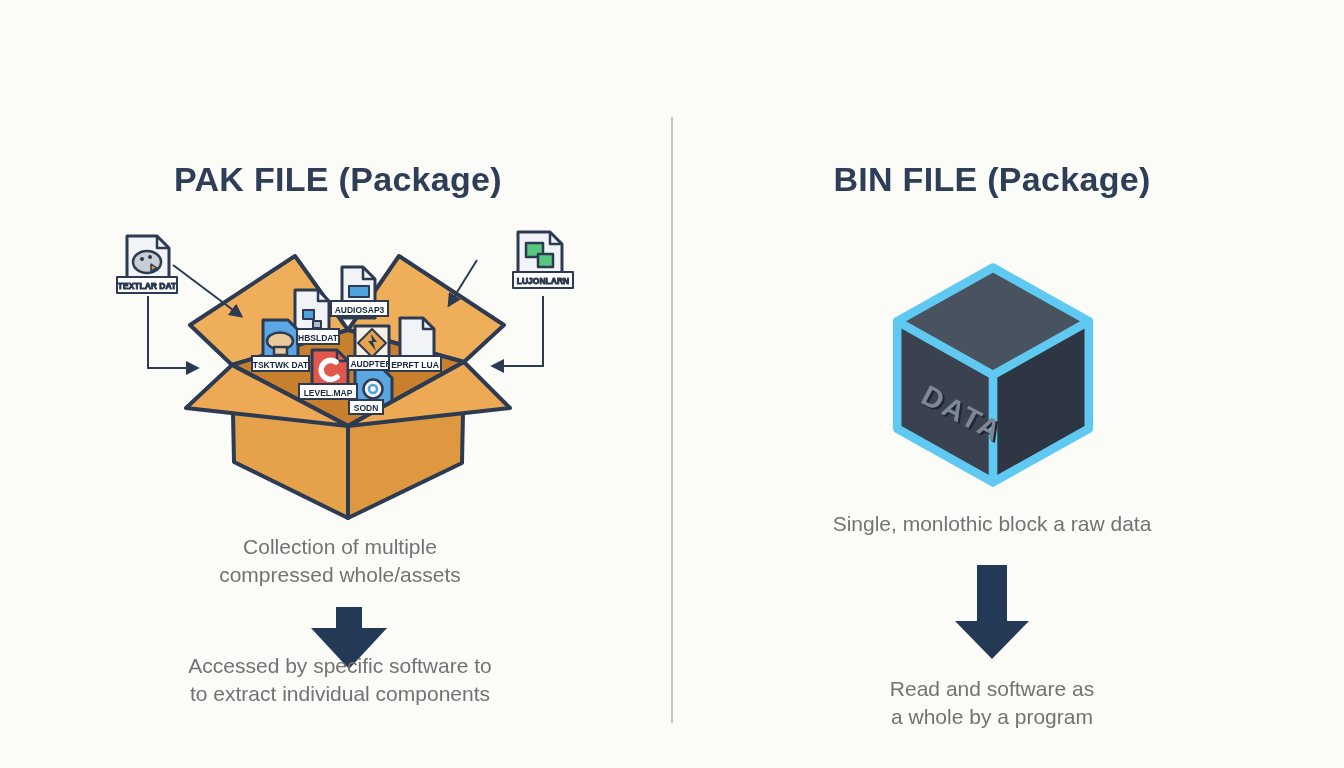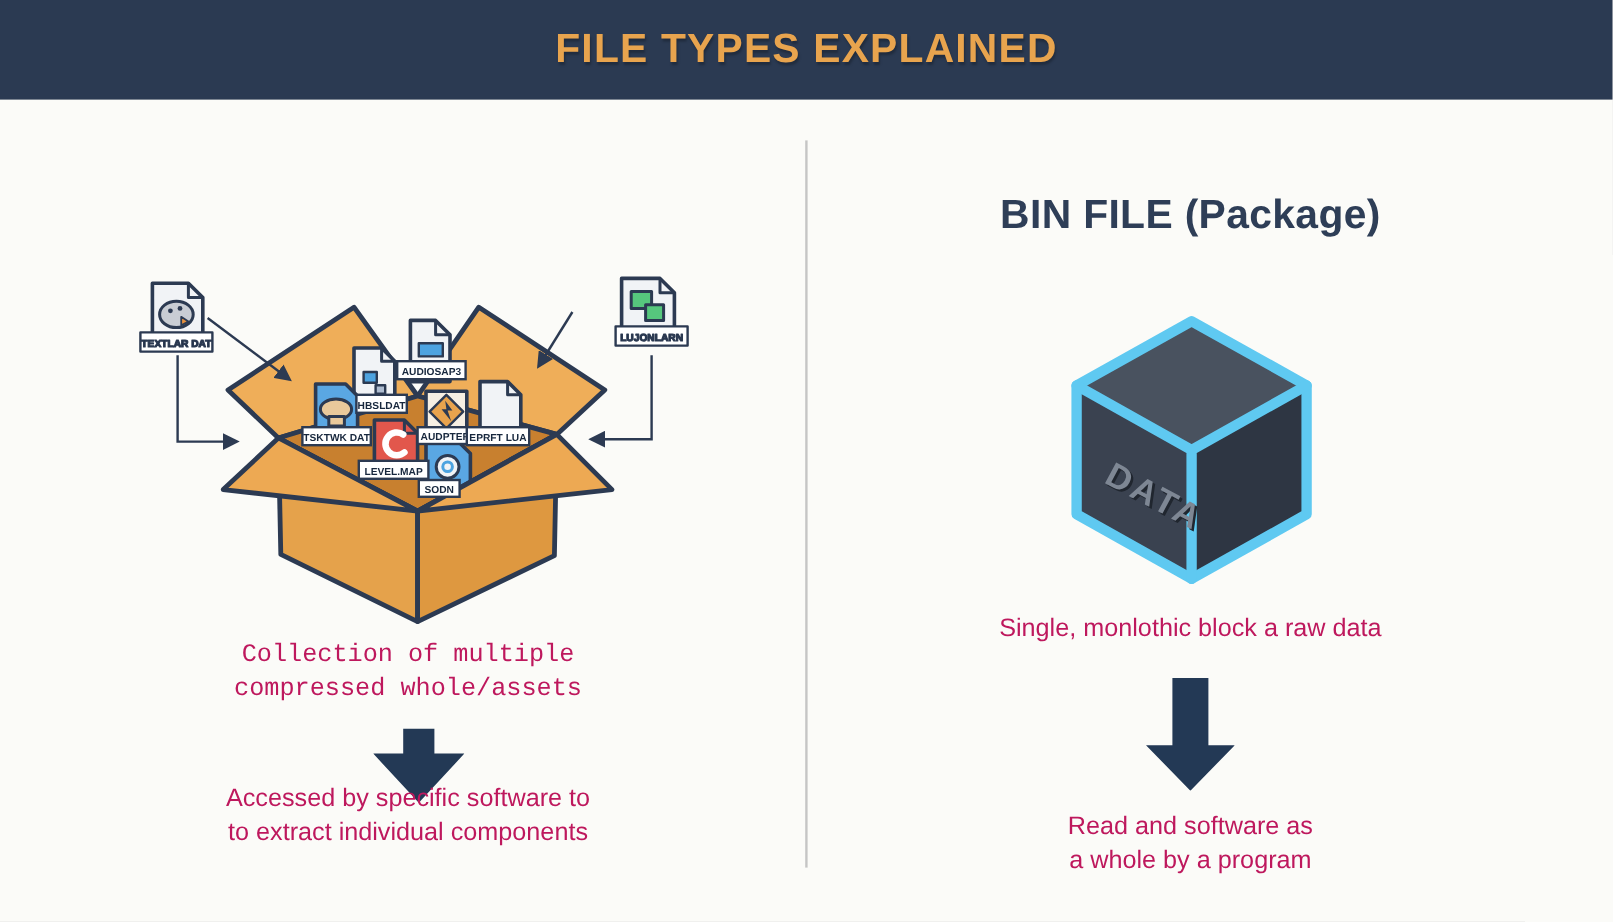--- a/index.html
+++ b/index.html
@@ -25,47 +25,45 @@
     position:absolute;top:160px;font-size:34px;font-weight:bold;color:#2e3e57;
     text-align:center;letter-spacing:.3px;
   }
   .panel-title.left{left:8px;width:660px;}
   .panel-title.right{left:672px;width:640px;}
   
   .pak-illustration{position:absolute;left:115px;top:230px;width:460px;height:300px;}
   .bin-illustration{position:absolute;left:878px;top:252px;width:230px;height:244px;}
   
   .caption{
-    position:absolute;text-align:center;font-size:21px;color:#be185d;line-height:28px;
+    position:absolute;text-align:center;font-size:21px;color:#737373;line-height:28px;
   }
   .caption.c-left{left:0;width:680px;}
   .caption.c-right{left:672px;width:640px;}
-  .cap-left-top{top:533px;font-family:Liberation Mono, monospace;}
+  .cap-left-top{top:533px;}
   .cap-left-bottom{top:652px;}
   .cap-right-top{top:510px;}
   .cap-right-bottom{top:675px;}
   
   .down-arrow{position:absolute;}
   .down-arrow.left{left:311px;top:607px;}
   .down-arrow.right{left:955px;top:565px;}
   svg text{font-family:"Liberation Sans",sans-serif;}
   .badge-text{font-weight:bold;font-size:8.5px;fill:#17273d;}
   .file-label rect{fill:#ffffff;stroke:#2c3a52;stroke-width:2;}
 </style>
 </head>
 <body>
 
 <div id="canvas">
 
-  <div class="header">
-    <div class="header-title">FILE TYPES EXPLAINED</div>
-  </div>
 
   <div class="divider"></div>
 
+  <div class="panel-title left">PAK FILE (Package)</div>
   <div class="panel-title right">BIN FILE (Package)</div>
 
   <svg class="pak-illustration" viewBox="0 0 460 300">
     <defs>
       <marker id="ah" viewBox="0 0 10 10" refX="8" refY="5" markerWidth="7" markerHeight="7" orient="auto-start-reverse">
         <path d="M0,0 L10,5 L0,10 z" fill="#2c3a52"></path>
       </marker>
     </defs>
 
     <g stroke="#2c3a52" stroke-width="4" stroke-linejoin="round">

